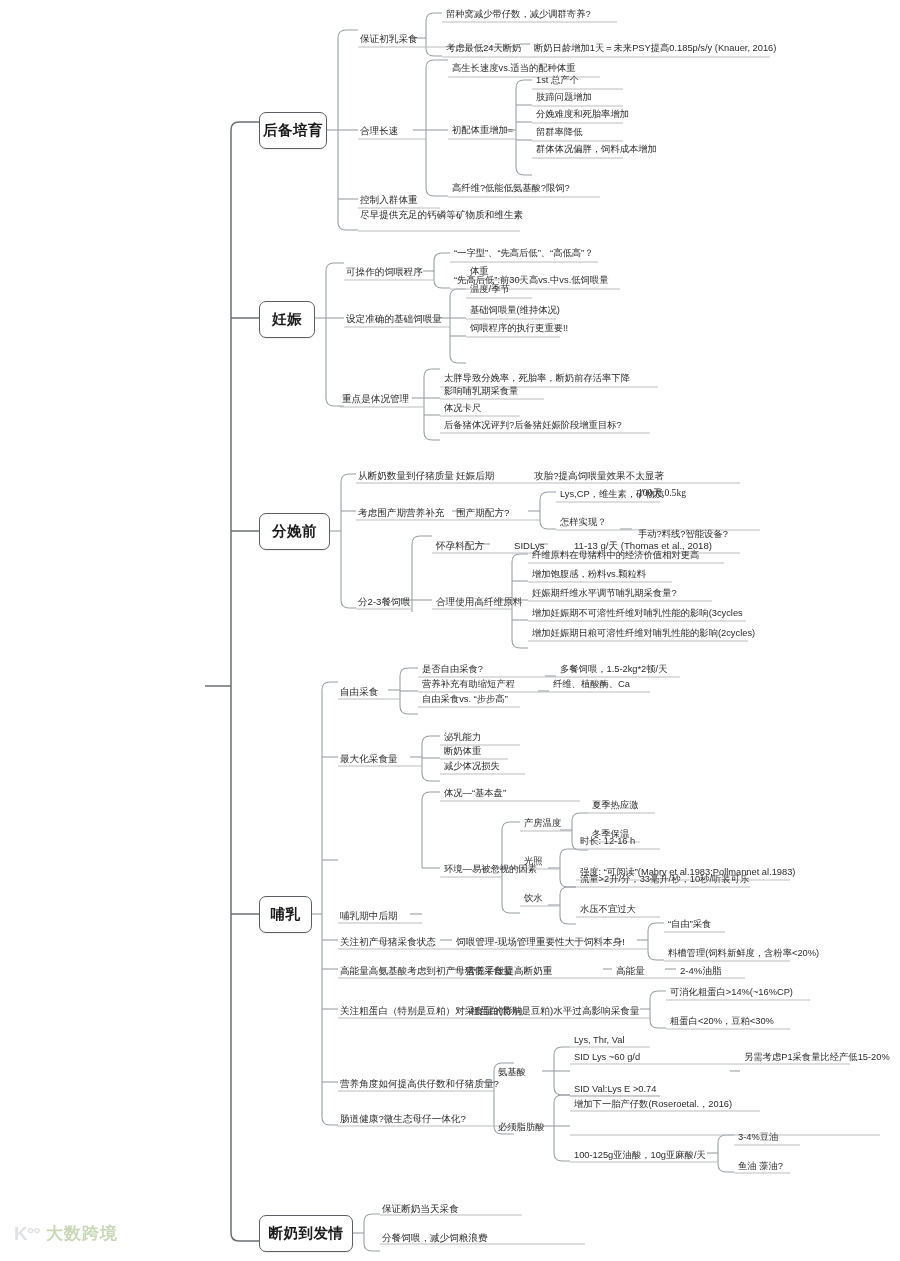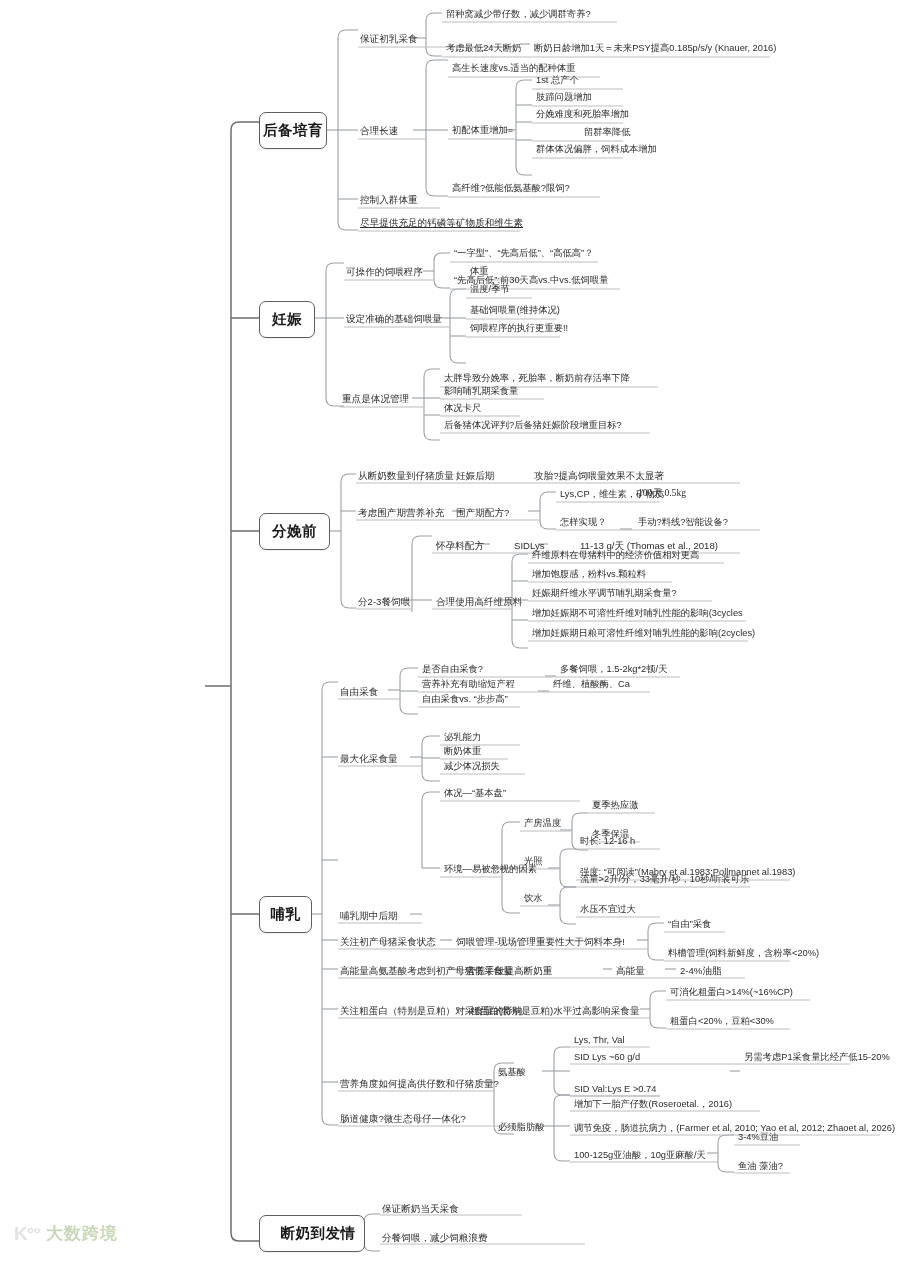--- a/index.html
+++ b/index.html
@@ -375,39 +375,39 @@
     </div>
 
   <div class="topic" style="left:259px;top:513px;width:69px;height:35px;">
       <span>分娩前</span>
     </div>
 
   <div class="topic" style="left:259px;top:896px;width:51px;height:35px;">
       <span>哺乳</span>
     </div>
 
-  <div class="topic" style="left:259px;top:1215px;width:92px;height:35px;padding-left:12px;">
+  <div class="topic" style="left:259px;top:1215px;width:92px;height:35px;">
       <span>断奶到发情</span>
     </div>
 
   <div class="node lvl2" style="left:358px;top:32px;">保证初乳采食</div>
   <div class="node" style="left:444px;top:8px;">留种窝减少带仔数，减少调群寄养?</div>
   <div class="node" style="left:444px;top:42px;">考虑最低24天断奶</div>
   <div class="node" style="left:532px;top:42px;">断奶日龄增加1天＝未来PSY提高0.185p/s/y (Knauer, 2016)</div>
   <div class="node lvl2" style="left:358px;top:124px;">合理长速</div>
   <div class="node" style="left:450px;top:62px;">高生长速度vs.适当的配种体重</div>
   <div class="node" style="left:450px;top:124px;">初配体重增加=</div>
   <div class="node" style="left:534px;top:74px;">1st 总产个</div>
   <div class="node" style="left:534px;top:91px;">肢蹄问题增加</div>
   <div class="node" style="left:534px;top:108px;">分娩难度和死胎率增加</div>
-  <div class="node" style="left:534px;top:126px;margin-left:48px;">留群率降低</div>
+  <div class="node" style="left:534px;top:126px;">留群率降低</div>
   <div class="node" style="left:534px;top:143px;">群体体况偏胖，饲料成本增加</div>
   <div class="node" style="left:450px;top:182px;">高纤维?低能低氨基酸?限饲?</div>
   <div class="node lvl2" style="left:358px;top:193px;">控制入群体重</div>
-  <div class="node lvl2" style="left:358px;top:216px;text-decoration:underline;">尽早提供充足的钙磷等矿物质和维生素</div>
+  <div class="node lvl2" style="left:358px;top:208px;">尽早提供充足的钙磷等矿物质和维生素</div>
 
   <div class="node lvl2" style="left:344px;top:265px;">可操作的饲喂程序</div>
   <div class="node" style="left:452px;top:247px;">“一字型”、“先高后低”、“高低高”？</div>
   <div class="node" style="left:452px;top:274px;">“先高后低”:前30天高vs.中vs.低饲喂量</div>
   <div class="node lvl2" style="left:344px;top:312px;">设定准确的基础饲喂量</div>
   <div class="node" style="left:468px;top:265px;">体重</div>
   <div class="node" style="left:468px;top:283px;">温度/季节</div>
   <div class="node" style="left:468px;top:304px;">基础饲喂量(维持体况)</div>
   <div class="node" style="left:468px;top:322px;">饲喂程序的执行更重要!!</div>
   <div class="node lvl2" style="left:340px;top:392px;">重点是体况管理</div>
@@ -417,25 +417,25 @@
   <div class="node" style="left:442px;top:419px;">后备猪体况评判?后备猪妊娠阶段增重目标?</div>
 
   <div class="node lvl2" style="left:356px;top:469px;">从断奶数量到仔猪质量</div>
   <div class="node lvl2" style="left:454px;top:469px;">妊娠后期</div>
   <div class="node lvl2" style="left:532px;top:469px;">攻胎?提高饲喂量效果不太显著</div>
   <div class="node lvl2" style="left:636px;top:486px;font-family:Liberation Serif, serif;">100天,0.5kg</div>
   <div class="node lvl2" style="left:356px;top:506px;">考虑围产期营养补充</div>
   <div class="node lvl2" style="left:454px;top:506px;">围产期配方?</div>
   <div class="node" style="left:558px;top:488px;">Lys,CP，维生素，矿物质</div>
   <div class="node" style="left:558px;top:516px;">怎样实现？</div>
-  <div class="node" style="left:636px;top:516px;">手动?料线?智能设备?</div>
+  <div class="node" style="left:636px;top:528px;">手动?料线?智能设备?</div>
   <div class="node lvl2" style="left:356px;top:595px;">分2-3餐饲喂</div>
   <div class="node lvl2" style="left:434px;top:539px;">怀孕料配方</div>
   <div class="node lvl2" style="left:512px;top:539px;">SIDLys</div>
-  <div class="node lvl2" style="left:572px;top:539px;margin-left:6px;">11-13 g/天 (Thomas et al., 2018)</div>
+  <div class="node lvl2" style="left:572px;top:539px;">11-13 g/天 (Thomas et al., 2018)</div>
   <div class="node lvl2" style="left:434px;top:595px;">合理使用高纤维原料</div>
   <div class="node" style="left:530px;top:549px;">纤维原料在母猪料中的经济价值相对更高</div>
   <div class="node" style="left:530px;top:568px;">增加饱腹感，粉料vs.颗粒料</div>
   <div class="node" style="left:530px;top:587px;">妊娠期纤维水平调节哺乳期采食量?</div>
   <div class="node" style="left:530px;top:607px;">增加妊娠期不可溶性纤维对哺乳性能的影响(3cycles</div>
   <div class="node" style="left:530px;top:627px;">增加妊娠期日粮可溶性纤维对哺乳性能的影响(2cycles)</div>
 
   <div class="node lvl2" style="left:338px;top:685px;">自由采食</div>
   <div class="node" style="left:420px;top:663px;">是否自由采食?</div>
   <div class="node" style="left:558px;top:663px;">多餐饲喂，1.5-2kg*2顿/天</div>
@@ -471,21 +471,20 @@
   <div class="node" style="left:668px;top:986px;">可消化粗蛋白&gt;14%(~16%CP)</div>
   <div class="node" style="left:668px;top:1015px;">粗蛋白&lt;20%，豆粕&lt;30%</div>
   <div class="node lvl2" style="left:338px;top:1077px;">营养角度如何提高供仔数和仔猪质量?</div>
   <div class="node" style="left:496px;top:1066px;">氨基酸</div>
   <div class="node" style="left:572px;top:1034px;">Lys, Thr, Val</div>
   <div class="node" style="left:572px;top:1051px;">SID Lys ~60 g/d</div>
   <div class="node" style="left:742px;top:1051px;">另需考虑P1采食量比经产低15-20%</div>
   <div class="node" style="left:572px;top:1083px;">SID Val:Lys E &gt;0.74</div>
   <div class="node" style="left:496px;top:1121px;">必须脂肪酸</div>
   <div class="node" style="left:572px;top:1098px;">增加下一胎产仔数(Roseroetal.，2016)</div>
-  <div class="node" style="left:572px;top:1122px;">调节免疫，肠道抗病力，(Farmer et al, 2010; Yao et al, 2012; Zhaoet al, 2026)</div>
   <div class="node" style="left:572px;top:1149px;">100-125g亚油酸，10g亚麻酸/天</div>
   <div class="node" style="left:736px;top:1131px;">3-4%豆油</div>
   <div class="node" style="left:736px;top:1160px;">鱼油 藻油?</div>
   <div class="node lvl2" style="left:338px;top:1112px;">肠道健康?微生态母仔一体化?</div>
 
   <div class="node lvl2" style="left:380px;top:1202px;text-align:right;">保证断奶当天采食</div>
   <div class="node lvl2" style="left:380px;top:1231px;">分餐饲喂，减少饲粮浪费</div>
 
   <div class="watermark" style="left:14px;top:1222px;">
     <span class="wm-mark">K°°</span>

